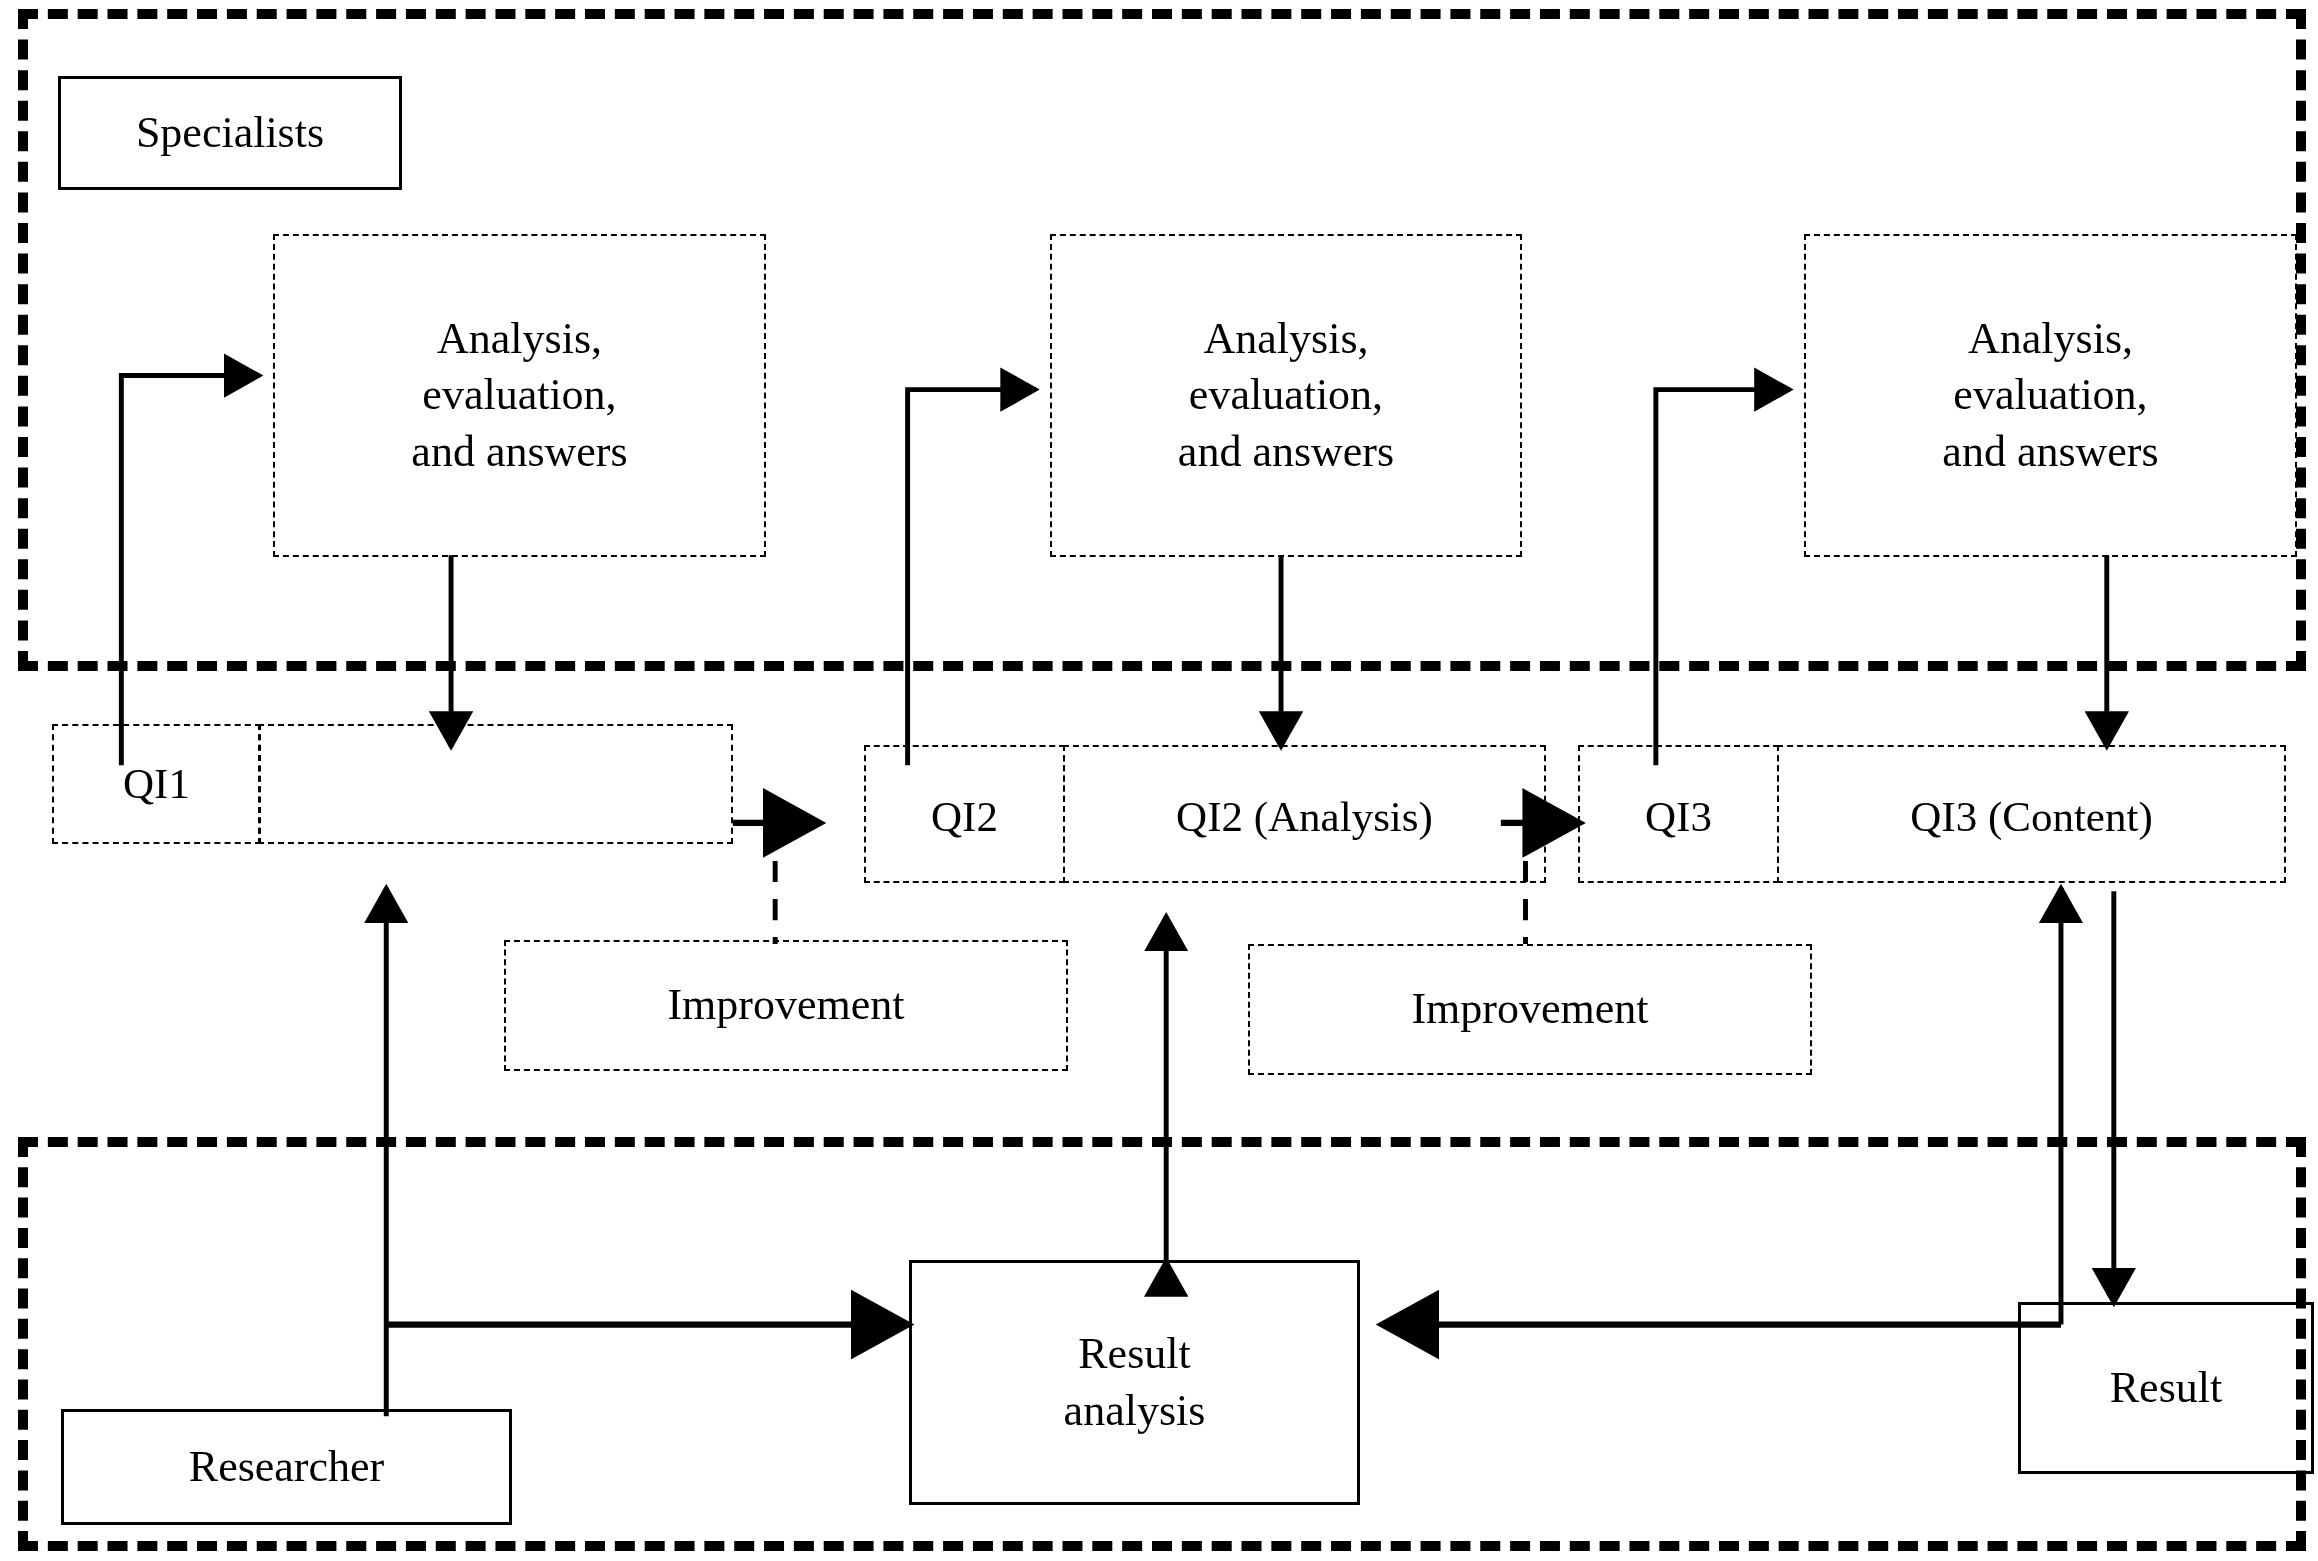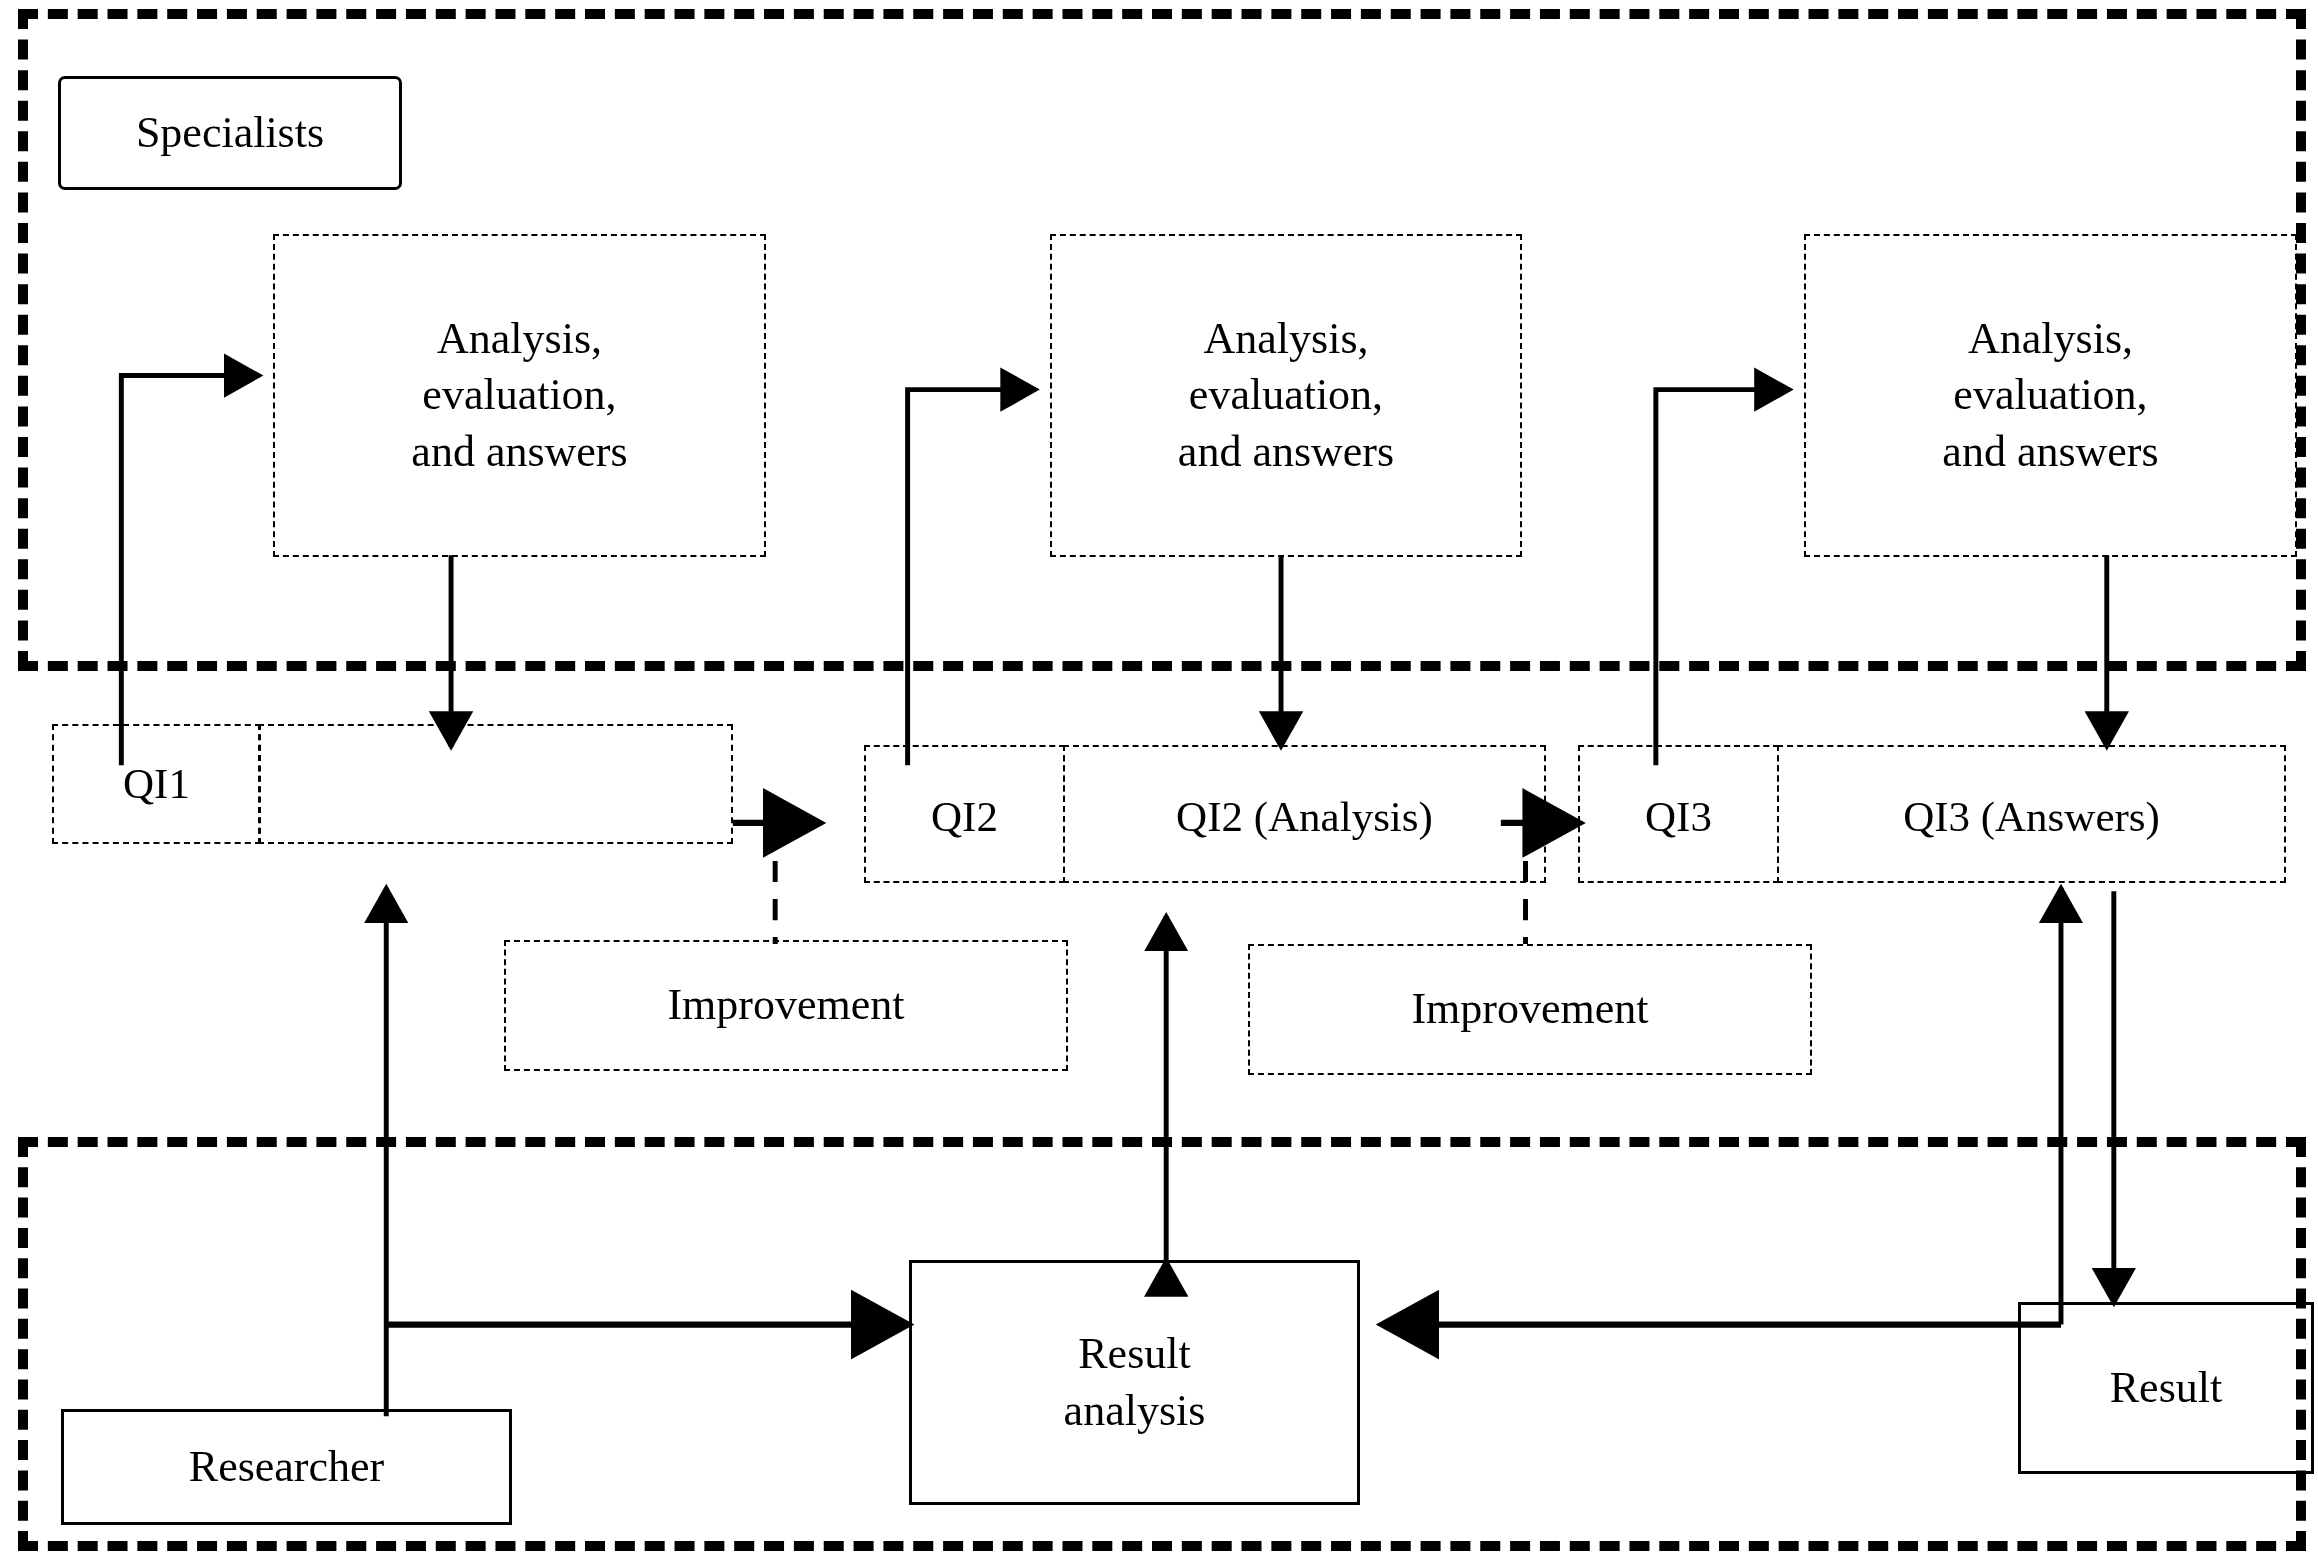--- a/index.html
+++ b/index.html
@@ -90,21 +90,21 @@
       <path d="M1655,1790 L1655,1300" marker-end="url(#ah)" marker-start="url(#ah)"></path>
 
       <path d="M2925,1880 L1965,1880" marker-end="url(#ahs)" stroke-width="9"></path>
 
       <path d="M2925,1880 L2925,1260" marker-end="url(#ah)"></path>
 
       <path d="M3000,1265 L3000,1850" marker-end="url(#ah)"></path>
     </g>
   </svg>
 
-  <div class="node solid label-lg" style="left:58px; top:76px; width:344px; height:114px;border-radius:7px;">
+  <div class="node solid label-lg" style="left:58px; top:76px; width:344px; height:114px;">
     <span>Specialists</span>
   </div>
 
   <div class="node dashfine label-lg" style="left:273px; top:234px; width:493px; height:323px; flex-direction:column;">
     <span>Analysis,</span>
     <span>evaluation,</span>
     <span>and answers</span>
   </div>
 
   <div class="node dashfine label-lg" style="left:1050px; top:234px; width:472px; height:323px; flex-direction:column;">
@@ -138,21 +138,21 @@
     </div>
   </div>
 
   <div style="position:absolute; left:1578px; top:745px; width:707px; height:138px;">
     <div class="node dashfine" style="left:0; top:0; width:201px; height:138px;"></div>
     <div class="node dashfine" style="left:199px; top:0; width:509px; height:138px;"></div>
     <div class="node plain label-md" style="left:0; top:11.3px; width:201px; height:120px;">
       <span>QI3</span>
     </div>
     <div class="node plain label-md" style="left:199px; top:11.3px; width:509px; height:120px;">
-      <span>QI3 (Answers)</span>
+      <span>QI3 (Content)</span>
     </div>
   </div>
 
   <div class="node dashthin label-lg" style="left:504px; top:940px; width:564px; height:131px;">
     <span>Improvement</span>
   </div>
 
   <div class="node dashthin label-lg" style="left:1248px; top:944px; width:564px; height:131px;">
     <span>Improvement</span>
   </div>

